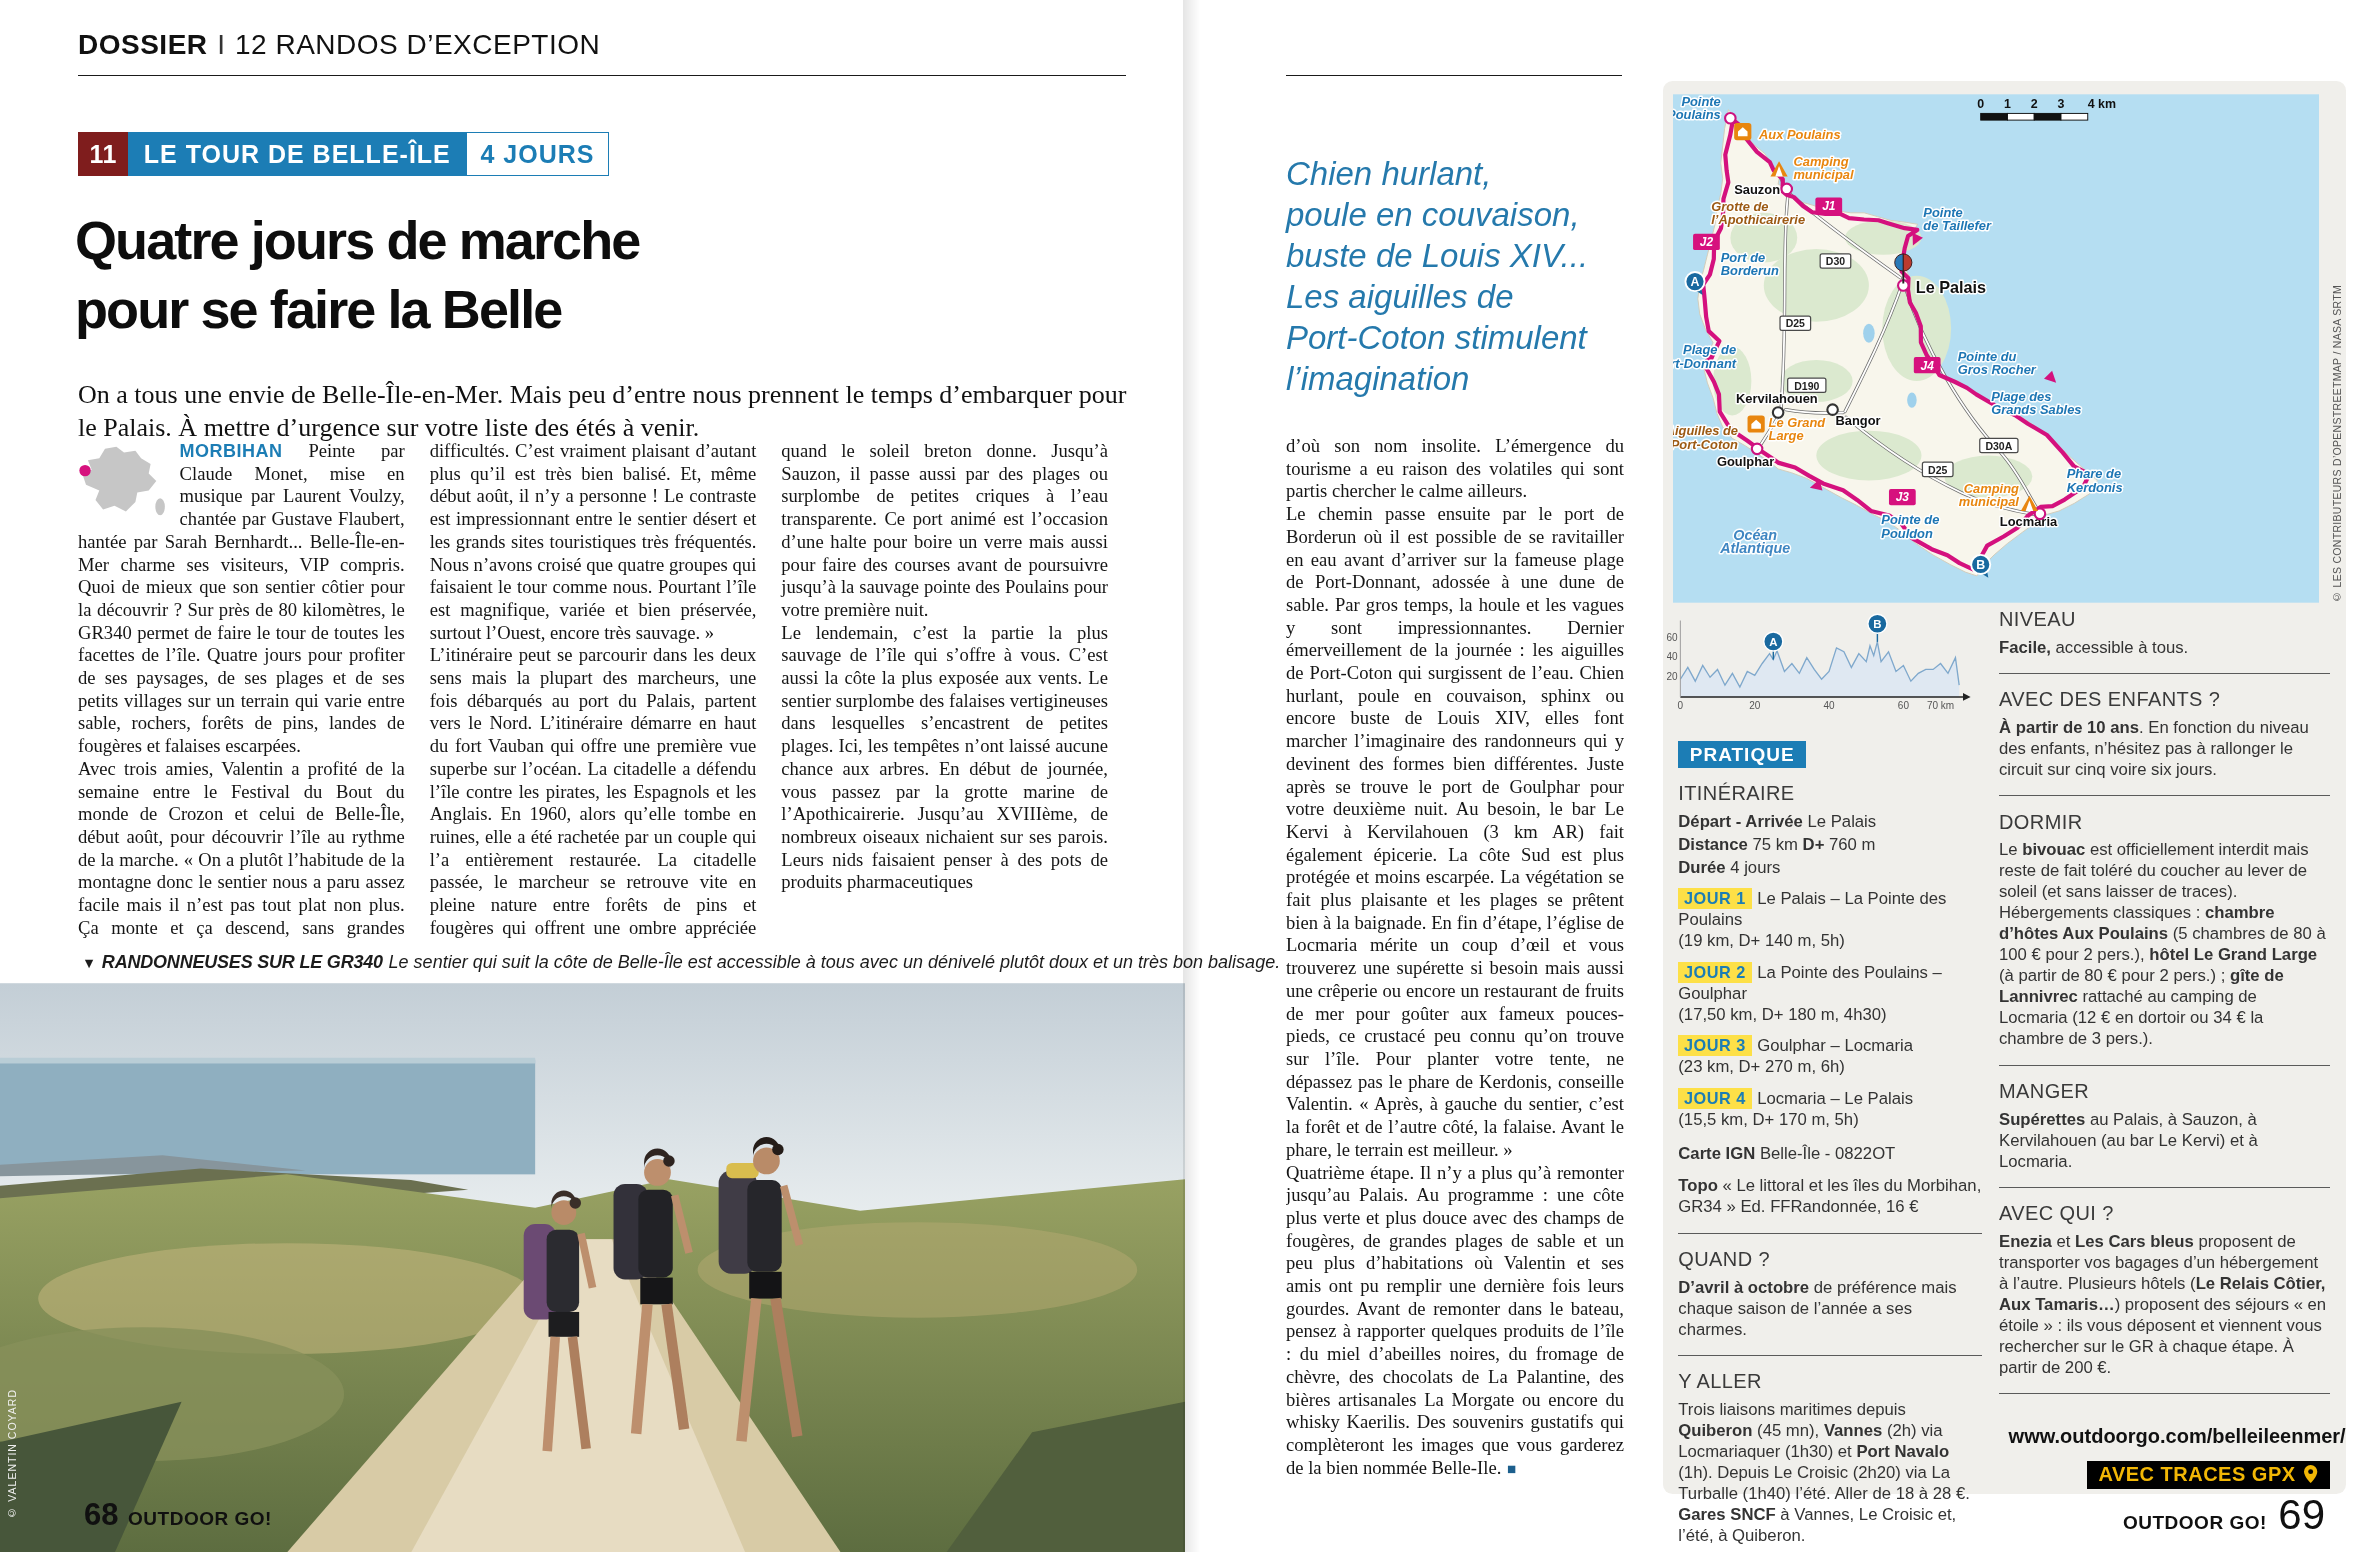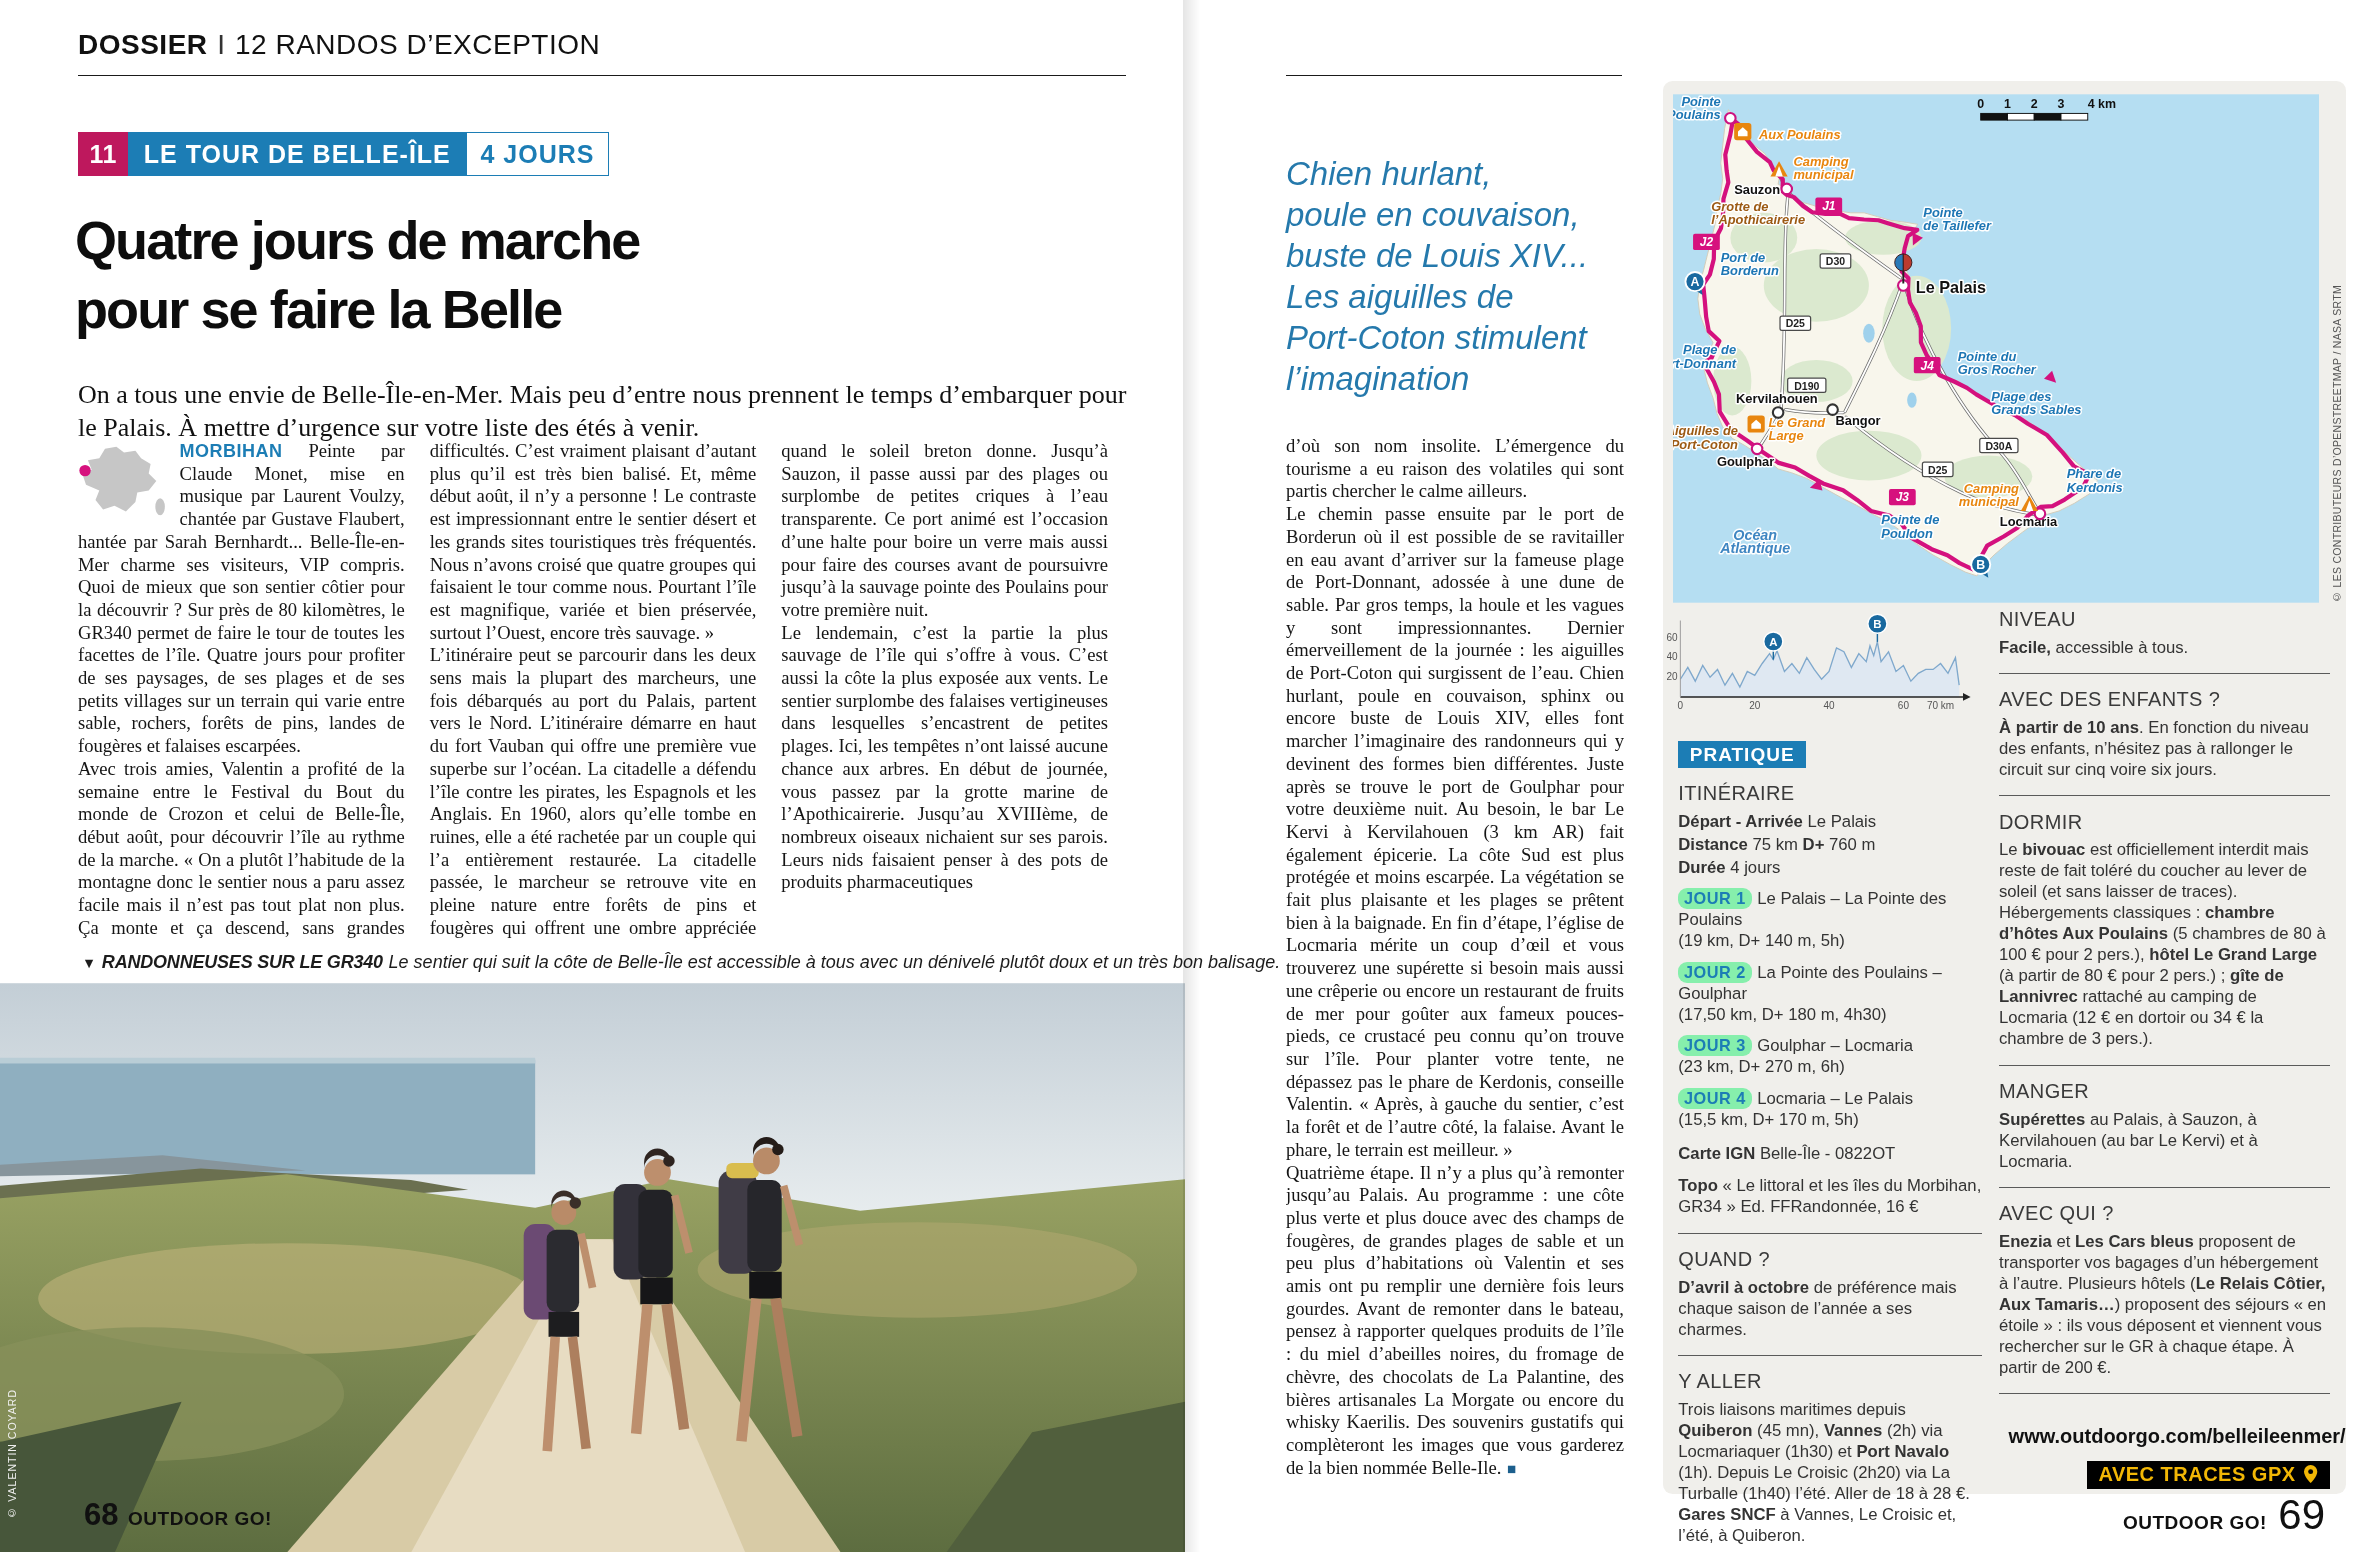--- a/index.html
+++ b/index.html
@@ -7,21 +7,21 @@
           font-family:"Liberation Serif",serif;color:#1a1a1a;}
   
   .kicker{position:absolute;left:78px;top:29px;font-family:"Liberation Sans",sans-serif;font-size:28px;letter-spacing:0.5px;color:#111;}
   .kicker b{font-weight:900;}
   .kicker .sep{font-weight:300;color:#333;padding:0 9.6px;}
   .rule{position:absolute;left:78px;top:75px;width:1048px;height:0;border-top:1.9px solid #1a1a1a;}
   .rule2{position:absolute;left:1286px;top:75px;width:336px;height:0;border-top:1.9px solid #1a1a1a;}
   
   .tagrow{position:absolute;left:78px;top:132px;display:flex;align-items:stretch;height:44px;
           font-family:"Liberation Sans",sans-serif;font-weight:700;font-size:25px;letter-spacing:0.5px;}
-  .tag-num{background:#be185d;color:#fff;display:flex;align-items:center;justify-content:center;padding:0 11.5px;}
+  .tag-num{background:#7f1d1d;color:#fff;display:flex;align-items:center;justify-content:center;padding:0 11.5px;}
   .tag-main{background:#1c7db5;color:#fff;display:flex;align-items:center;padding:0 15.3px;letter-spacing:1px;}
   .tag-days{background:#fff;color:#1c7db5;border:1.9px solid #1c7db5;display:flex;align-items:center;padding:0 13.4px;letter-spacing:1px;}
   
   .title{position:absolute;left:75px;top:170px;font-family:"Liberation Sans",sans-serif;font-weight:700;
          font-size:54px;line-height:69px;letter-spacing:-1.9px;color:#0d0d0d;white-space:pre-line;}
   .intro{position:absolute;left:78px;top:352px;width:1056px;font-size:26px;line-height:33px;color:#111;}
   
   .columns{position:absolute;left:78px;top:440px;width:1030px;height:501px;
            column-count:3;column-gap:25px;font-size:18.6px;line-height:22.7px;text-align:justify;color:#151515;}
   .columns p{margin:0;}
@@ -61,22 +61,22 @@
   .pcol{position:absolute;font-size:16.7px;line-height:21px;}
   .pcol-left{left:15.3px;top:660px;width:304px;}
   .pcol-right{left:336px;top:528px;width:331px;}
   .pcol h3{margin:15.3px 0 6.7px;font-size:20px;font-weight:400;letter-spacing:0.4px;color:#3a3a3a;}
   .pcol p{margin:0 0 1.9px;}
   .pcol hr{border:0;border-top:1.9px solid #5a5a5a;margin:15.3px 0 0;}
   .pratique{display:inline-block;background:#1c7db5;color:#fff;font-weight:700;font-size:19px;
             letter-spacing:1px;padding:2.9px 11.5px;}
   .itrow{margin:0 0 1px;}
   .day{margin-top:10.5px;}
-  .day .chip{display:inline-block;background:#86efac;color:#1c7db5;font-weight:700;font-size:16.3px;
-             padding:0 5.7px;margin-right:5.7px;letter-spacing:0.5px;border-radius:9px;}
+  .day .chip{display:inline-block;background:#fde047;color:#1c7db5;font-weight:700;font-size:16.3px;
+             padding:0 5.7px;margin-right:5.7px;letter-spacing:0.5px;}
   .day .det{display:block;}
   .urlrow{display:flex;align-items:center;gap:9.6px;margin-top:30px;font-weight:700;font-size:20px;color:#111;}
   .gpxrow{display:flex;justify-content:flex-end;margin-top:11.5px;}
   .gpx{display:inline-flex;align-items:center;gap:7.6px;background:#000;color:#f2b705;font-weight:700;
        font-size:20px;letter-spacing:0.5px;padding:3.8px 11.5px;}
   
   .ml{font:italic 700 13.5px "Liberation Sans",sans-serif;paint-order:stroke;stroke:#ffffff;stroke-width:3px;stroke-linejoin:round;}
   .ml-sea{fill:#1d76b4}.ml-ocean{fill:#3f86c2;font-size:15px}.ml-poi{fill:#e8860f}.ml-cave{fill:#9c5a14}
   .ml-town{fill:#111;font-style:normal}.ml-townbig{fill:#111;font-style:normal;font-size:17px}
   .jbadge{fill:#d6117e}.jtext{fill:#fff;font:italic 700 12.5px "Liberation Sans",sans-serif}

